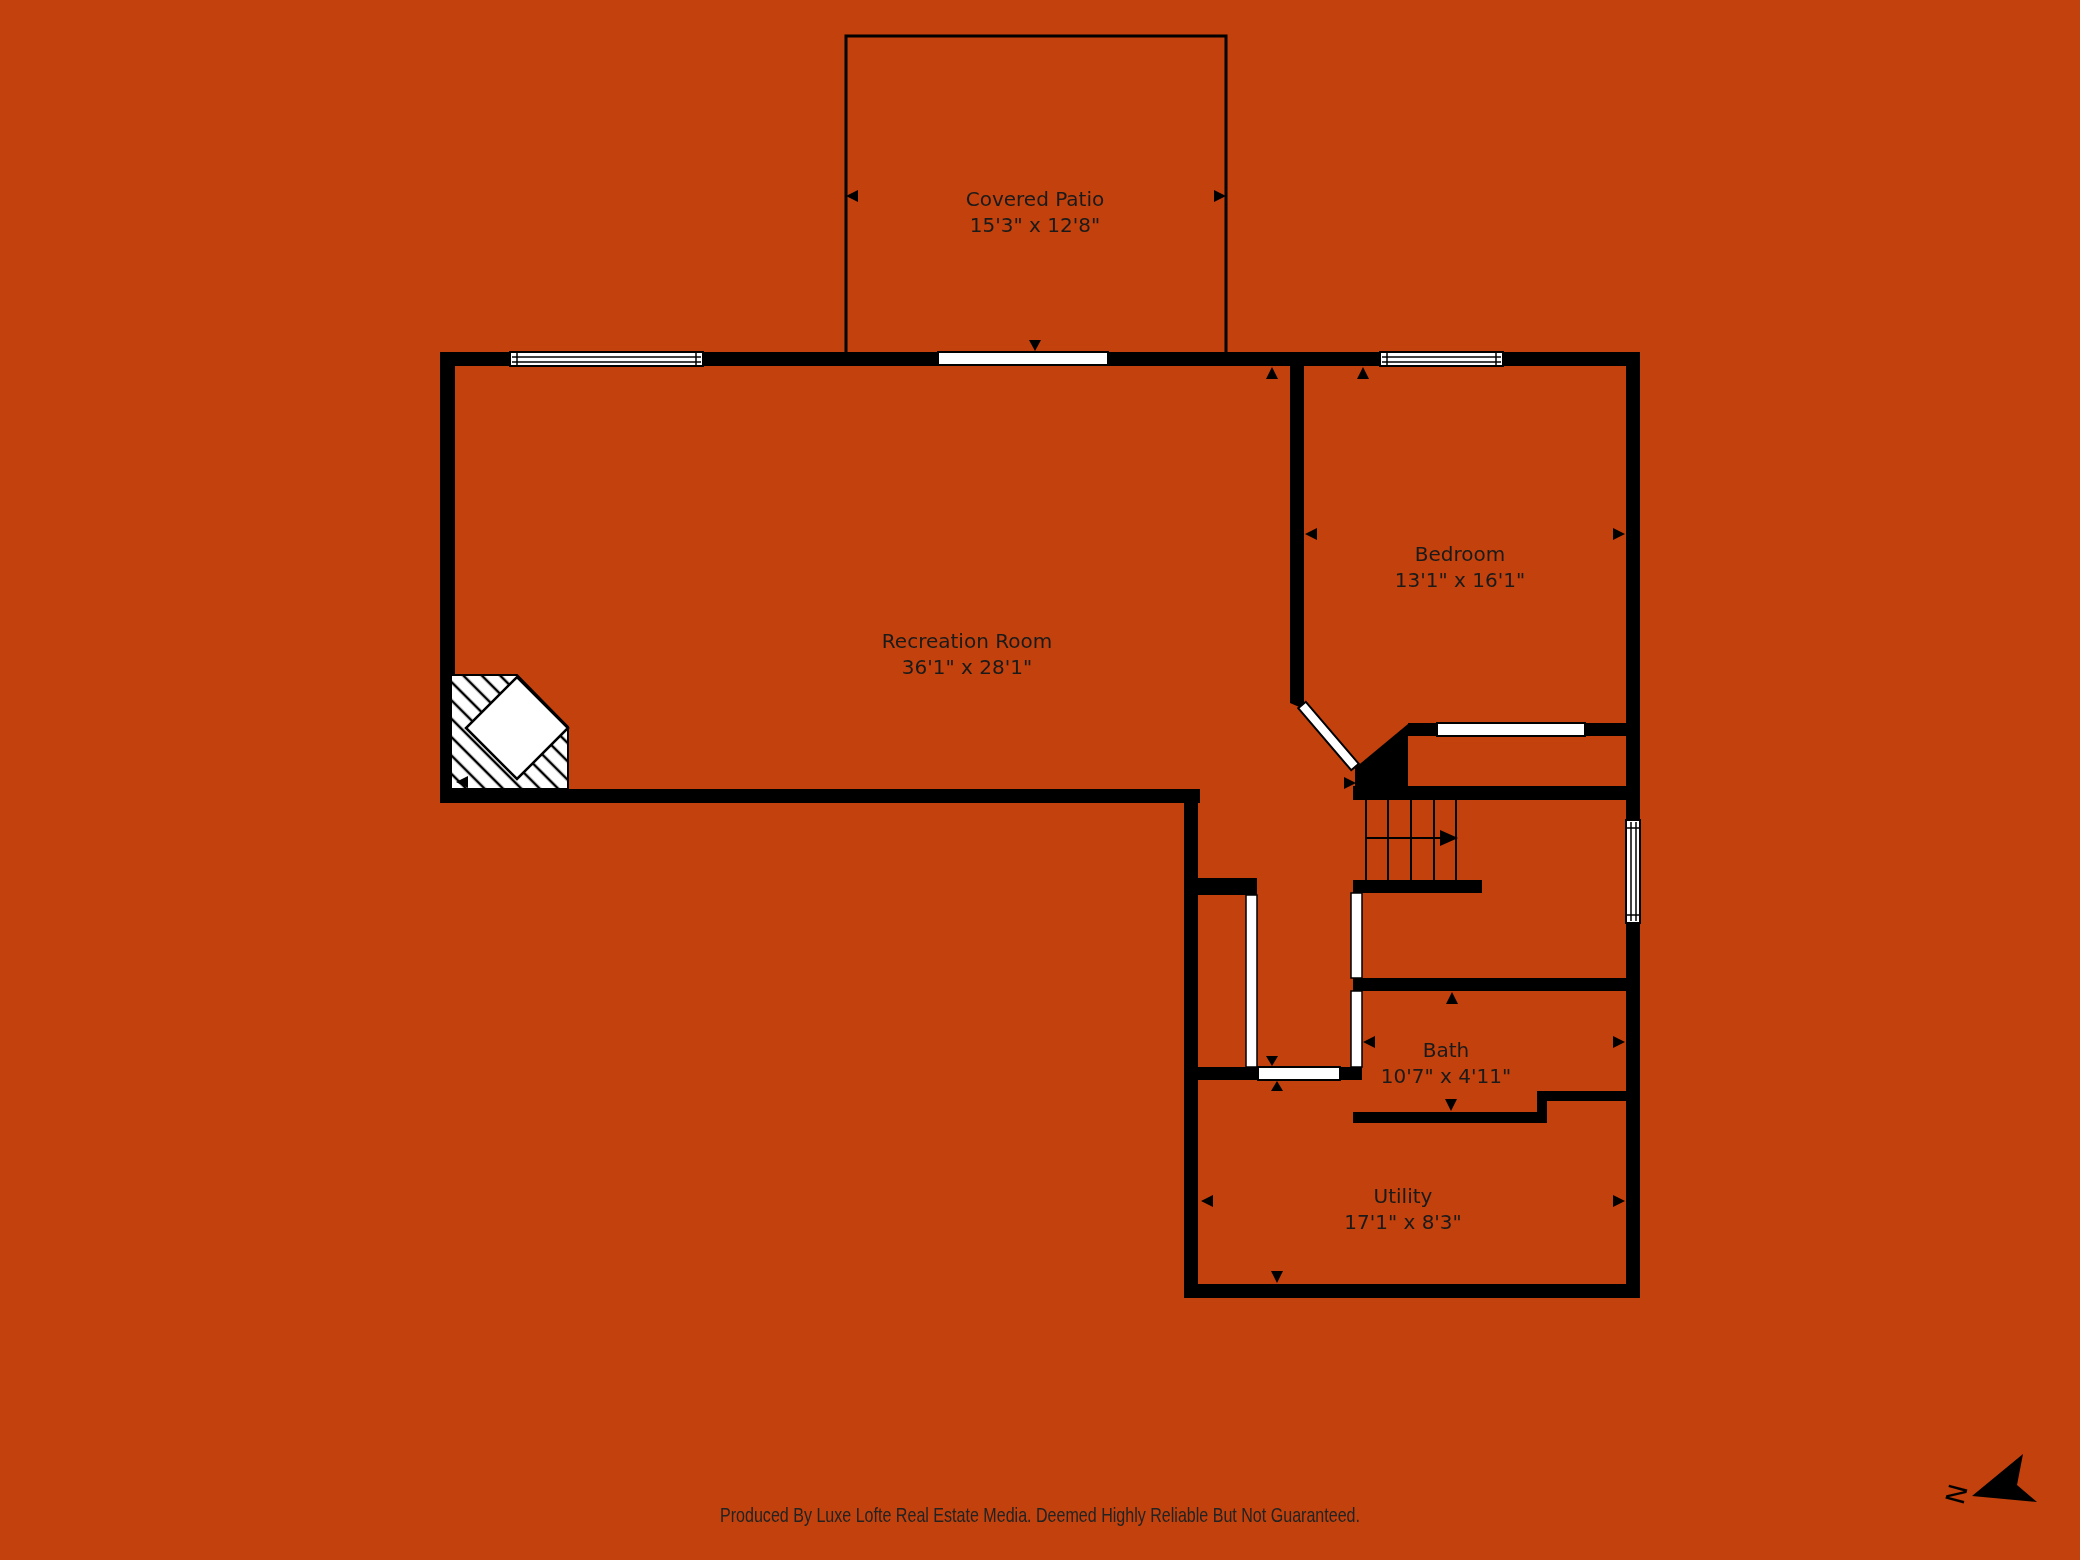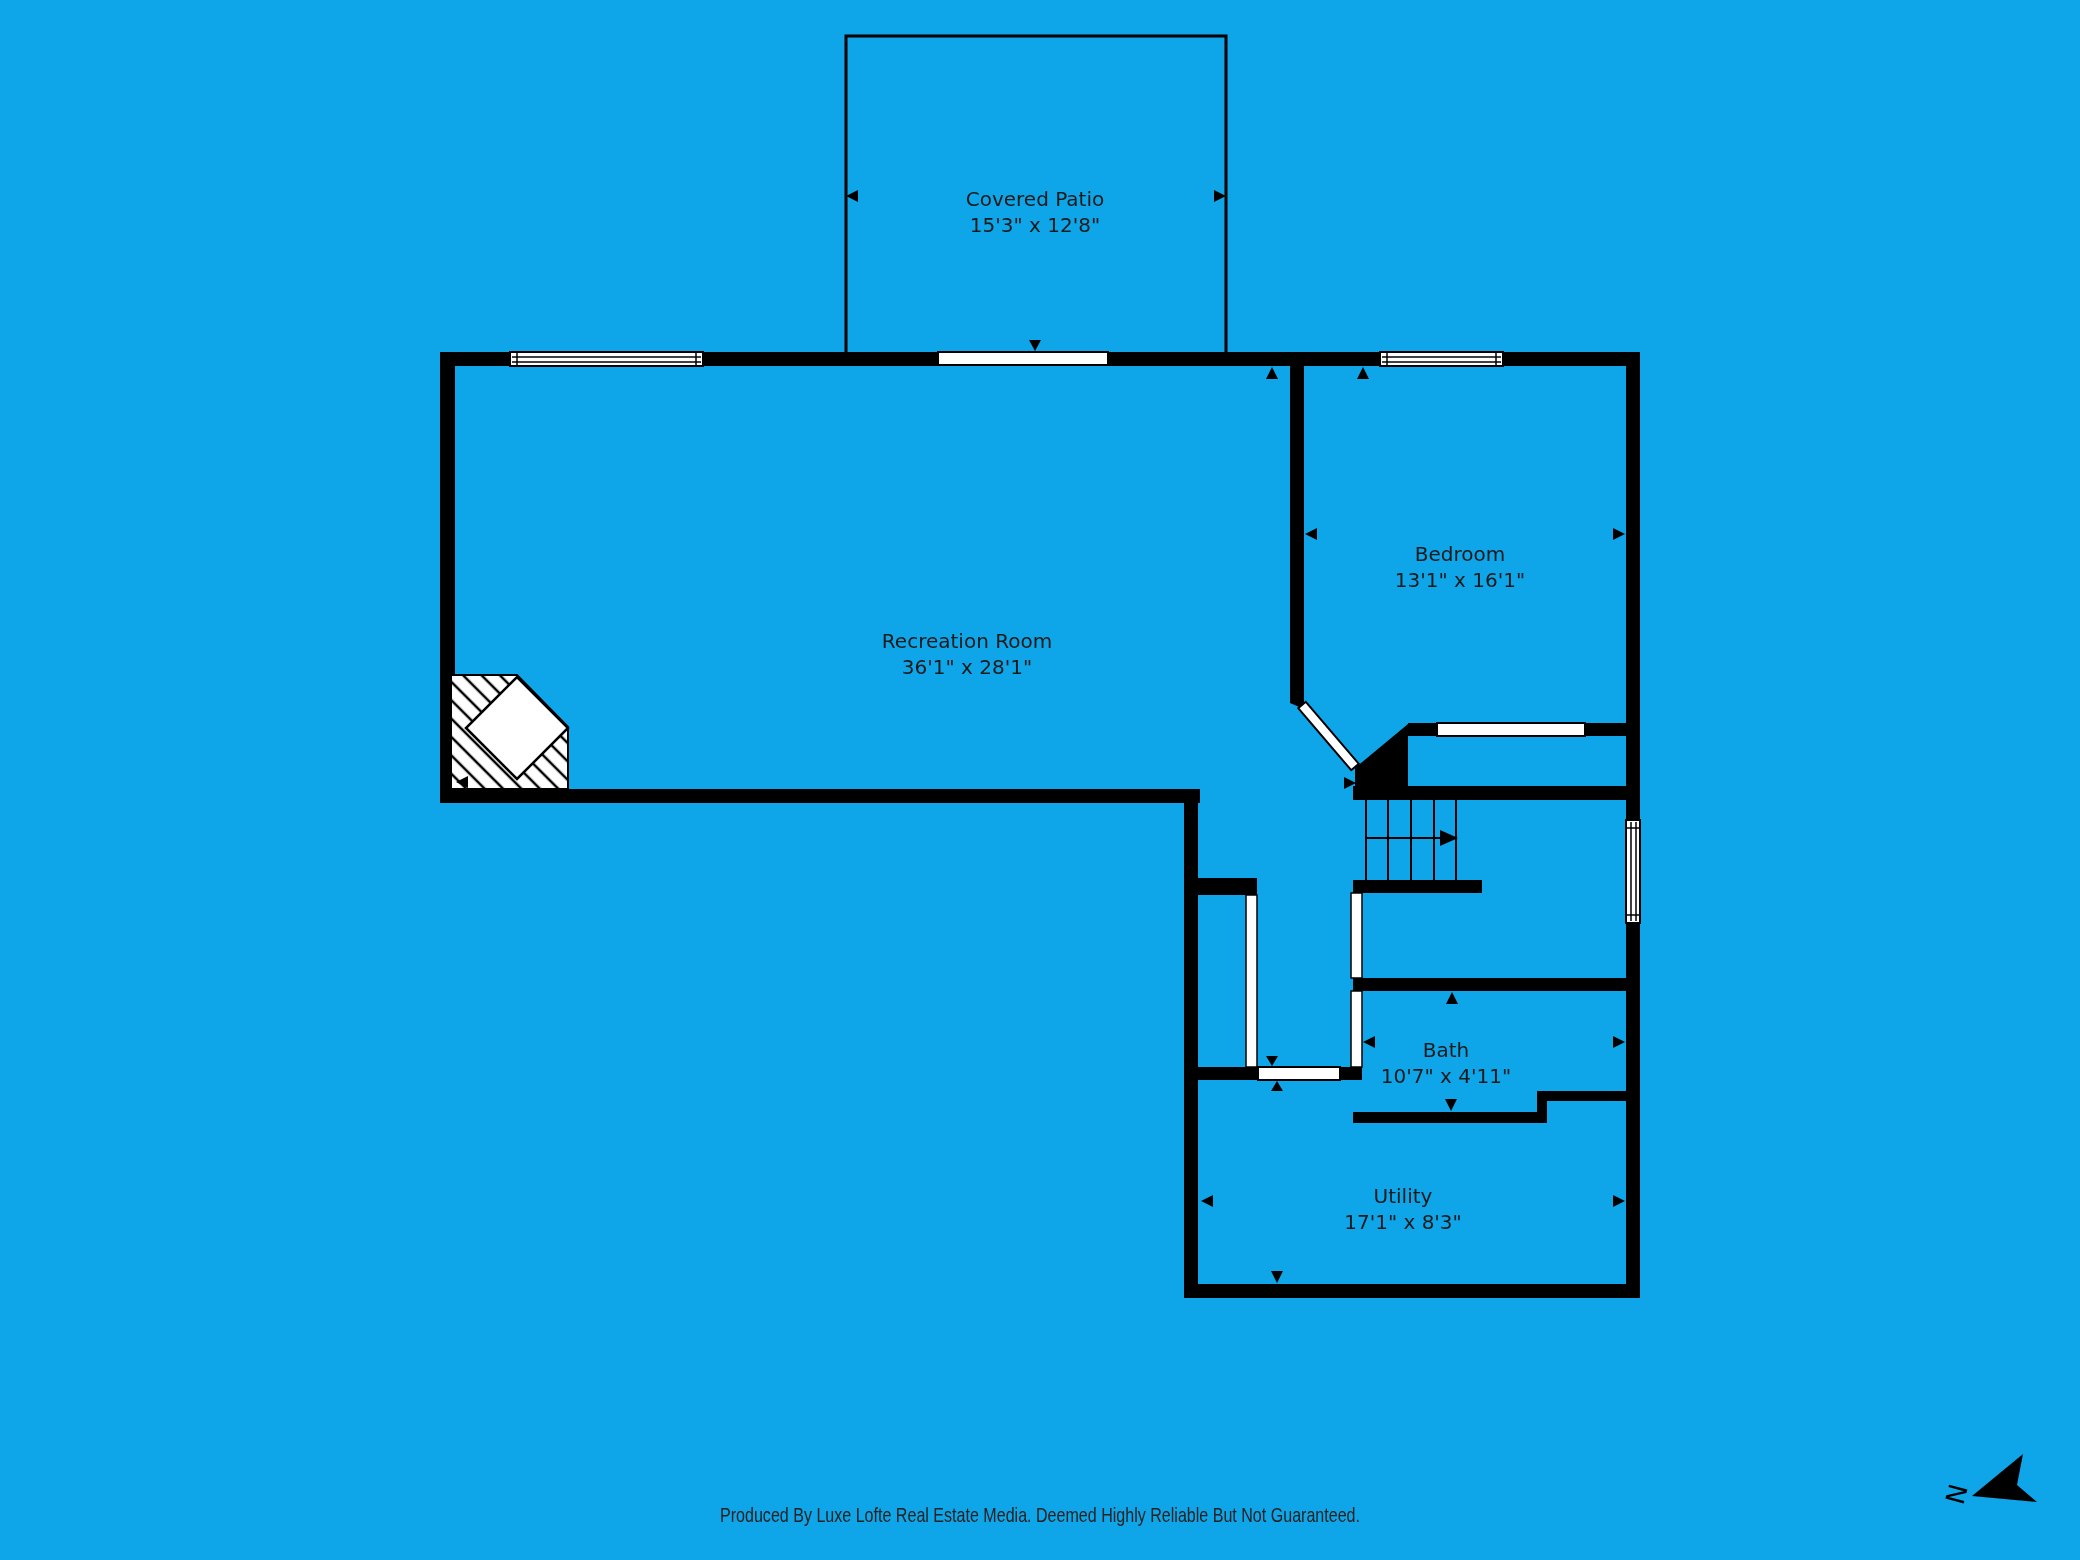--- a/index.html
+++ b/index.html
@@ -7,21 +7,21 @@
     padding: 0;
     background: #ffffff;
     width: 2080px;
     height: 1560px;
     overflow: hidden;
   }
   .plan-wrap {
     position: relative;
     width: 2080px;
     height: 1560px;
-    background: #0ea5e9;
+    background: #c2410c;
   }
   svg { display: block; }
   .room-name, .room-dims {
     font-family: "DejaVu Sans", sans-serif;
     font-size: 20px;
     fill: #1a1a1a;
   }
   .footer-text {
     font-family: "Liberation Sans", sans-serif;
     font-size: 21px;

